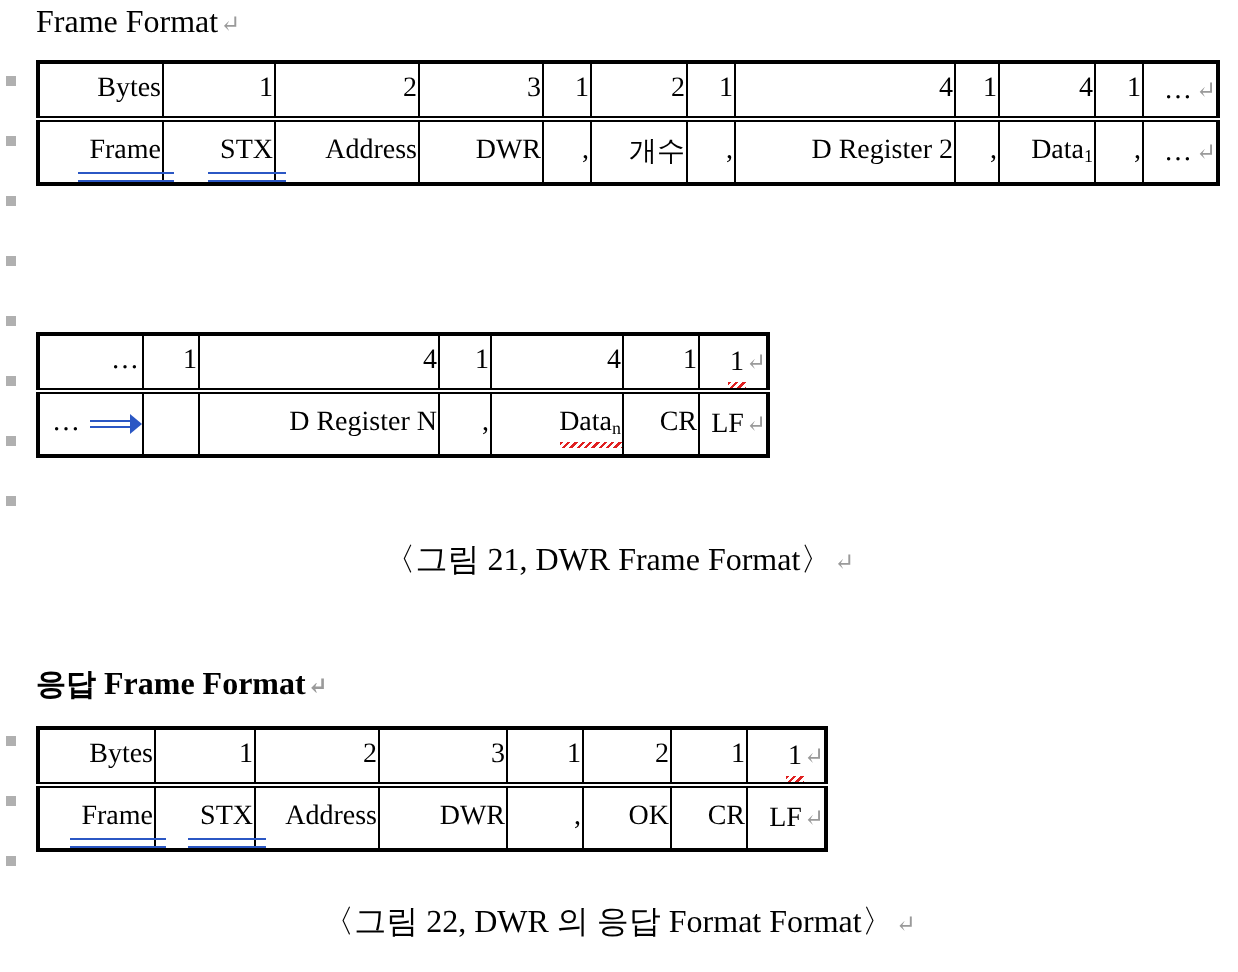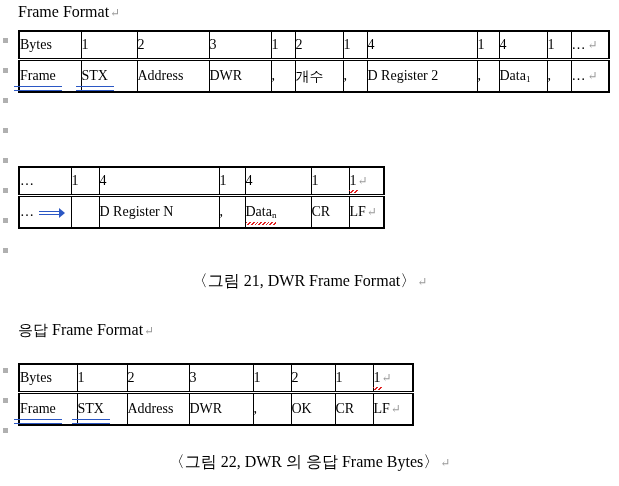--- a/index.html
+++ b/index.html
@@ -57,21 +57,21 @@
 
   
   table.frame-table {
     position: absolute;
     border-collapse: collapse;
     table-layout: fixed;
     background: #fff;
   }
   table.frame-table td {
     border: 1px solid #000;
-    text-align: left;
+    text-align: right;
     vertical-align: middle;
     font-size: 14px;
     line-height: 16px;
     padding: 0;
     white-space: nowrap;
     overflow: visible;
   }
   
   table.frame-table {
     border: 2px solid #000;
@@ -279,21 +279,21 @@
       <span>LF</span><span class="pilcrow">↵</span>
     </td>
   </tr>
 </tbody>
   </table>
 
 <div class="caption" style="left:0px; top:271px; width:619px;">
   <span>〈그림 21, DWR Frame Format〉</span><span class="pilcrow">↵</span>
 </div>
 
-<div class="doc-heading" style="left:18px; top:320px;">
+<div class="doc-heading" style="left:18px; top:332px;font-weight:bold;">
   <span class="kr">응답</span>
   <span>Frame Format</span><span class="pilcrow">↵</span>
 </div>
 
 <table class="frame-table" style="left:18px; top:363px; width:394px;">
   <colgroup>
     <col style="width:58px">
     <col style="width:50px">
     <col style="width:62px">
     <col style="width:64px">
@@ -328,14 +328,14 @@
     <td>OK</td>
     <td>CR</td>
     <td>
       <span>LF</span><span class="pilcrow">↵</span>
     </td>
   </tr>
 </tbody>
   </table>
 
 <div class="caption" style="left:0px; top:452px; width:619px;">
-  <span>〈그림 22, DWR 의 응답 Frame Bytes〉</span><span class="pilcrow">↵</span>
+  <span>〈그림 22, DWR 의 응답 Format Format〉</span><span class="pilcrow">↵</span>
 </div>
 
 </body></html>

